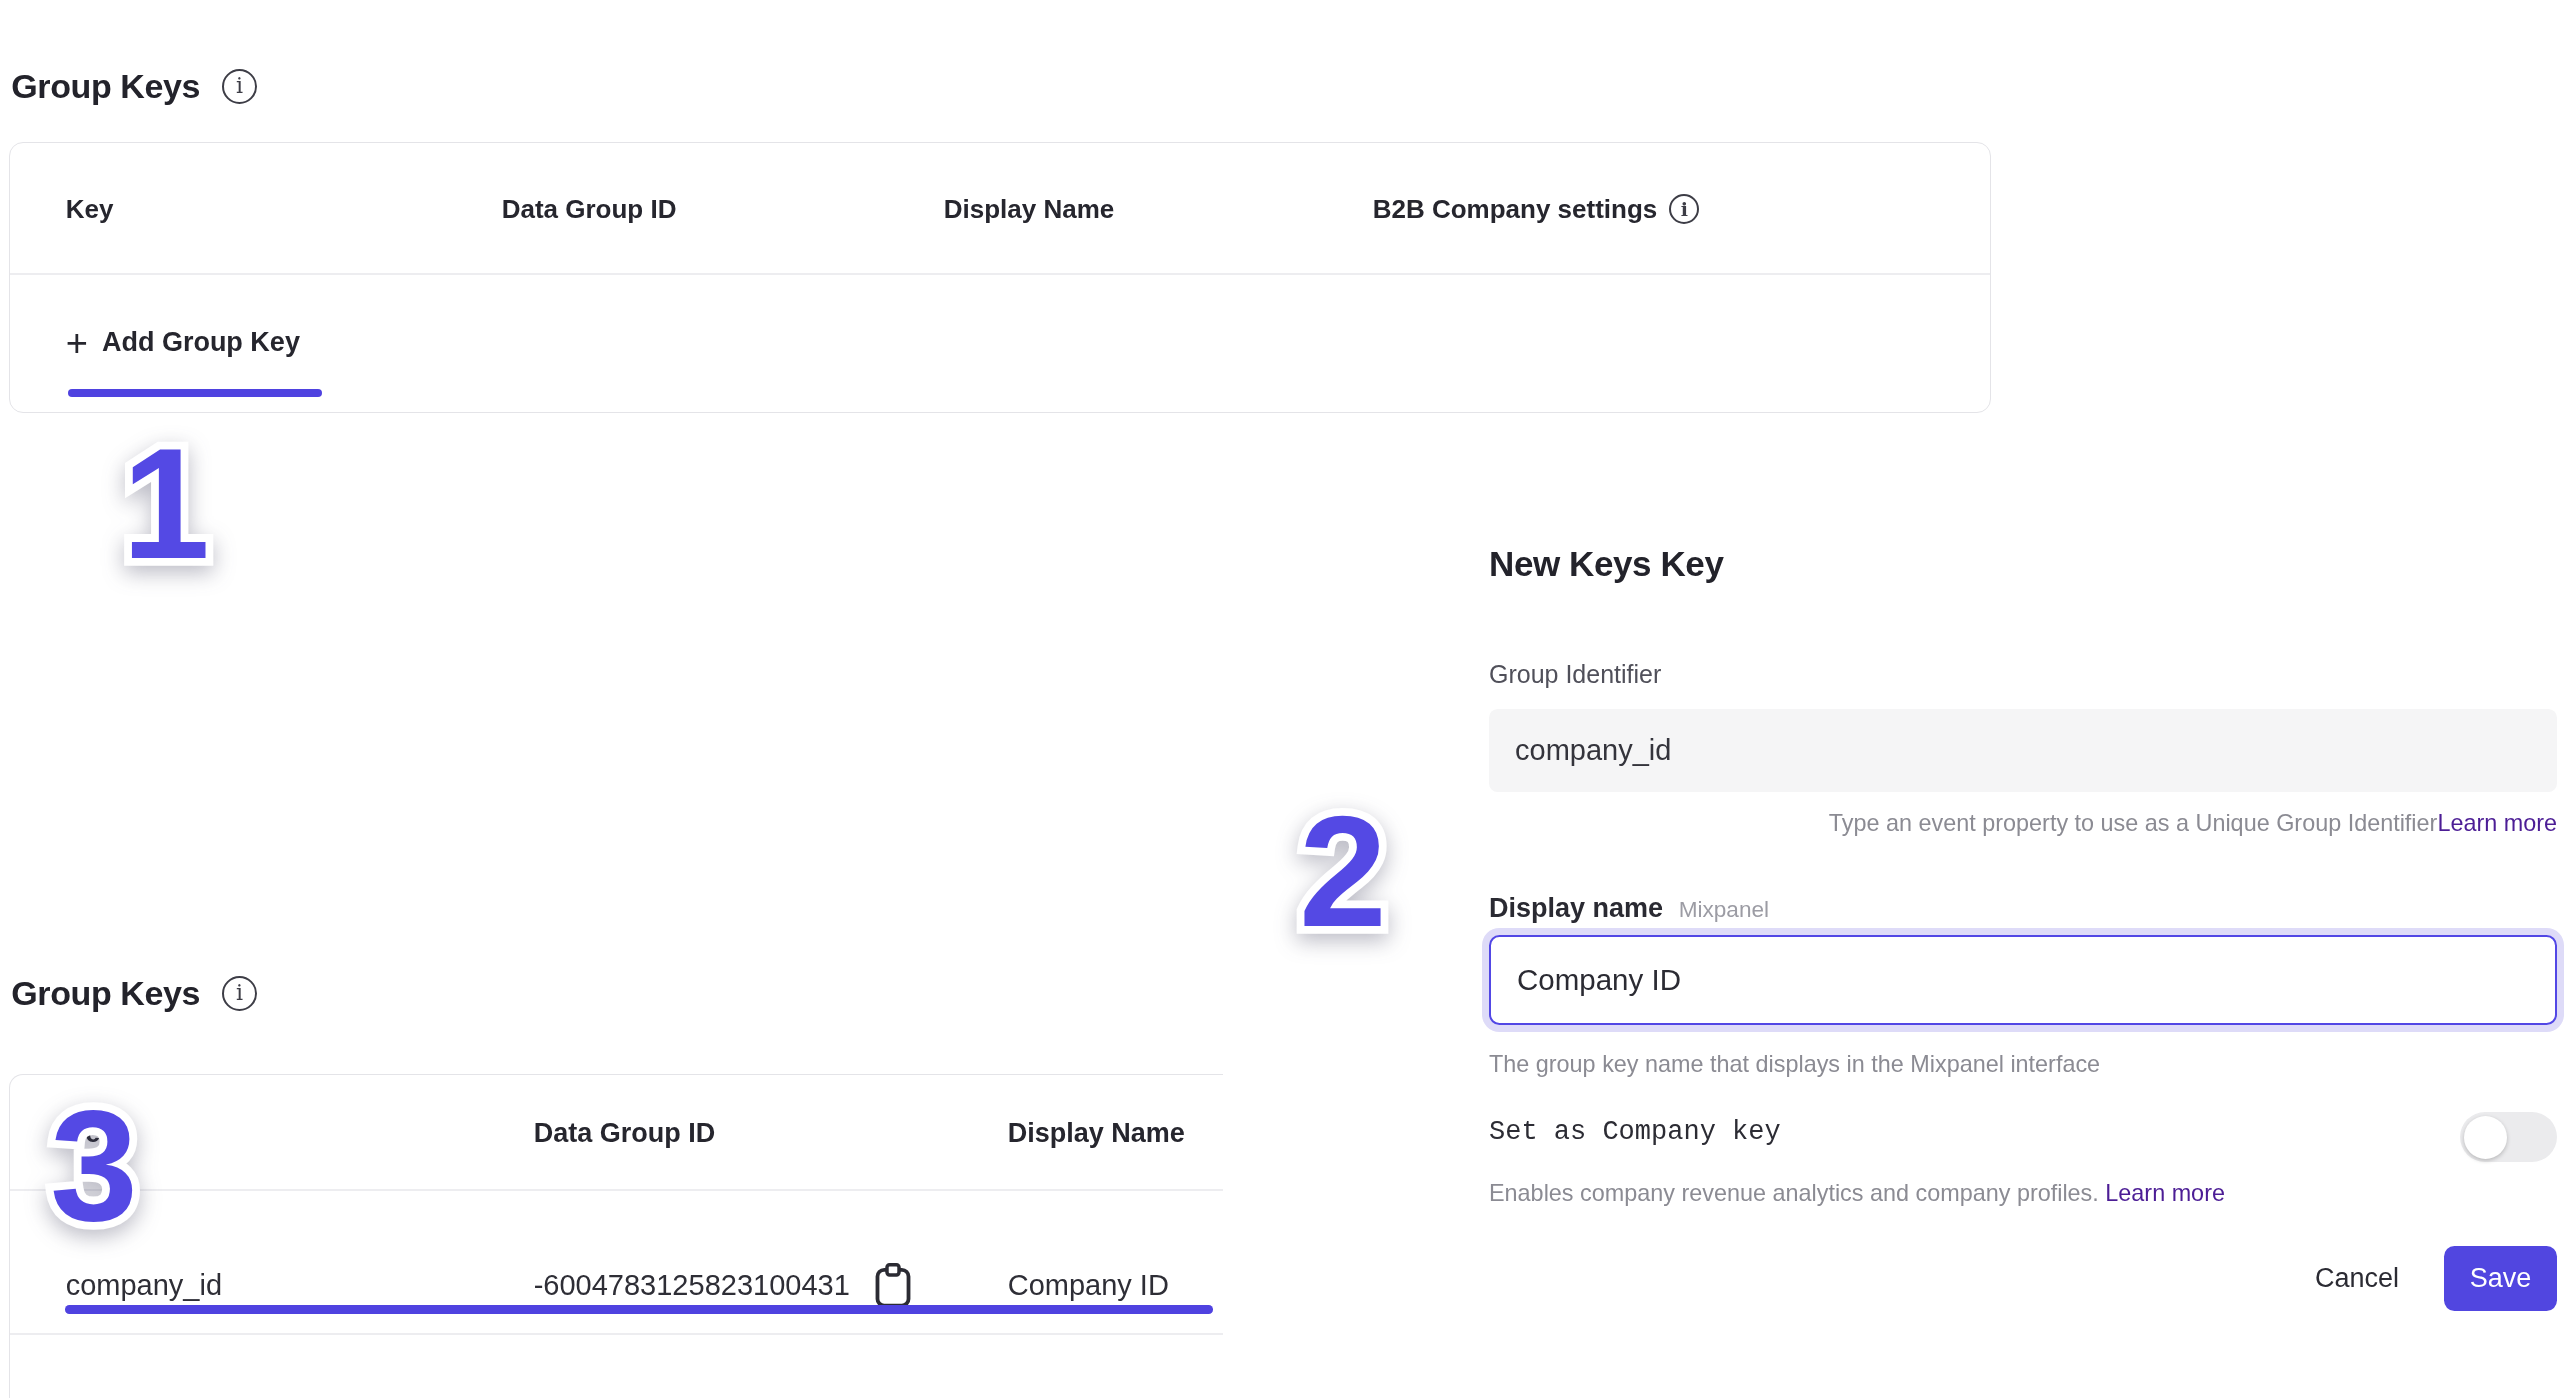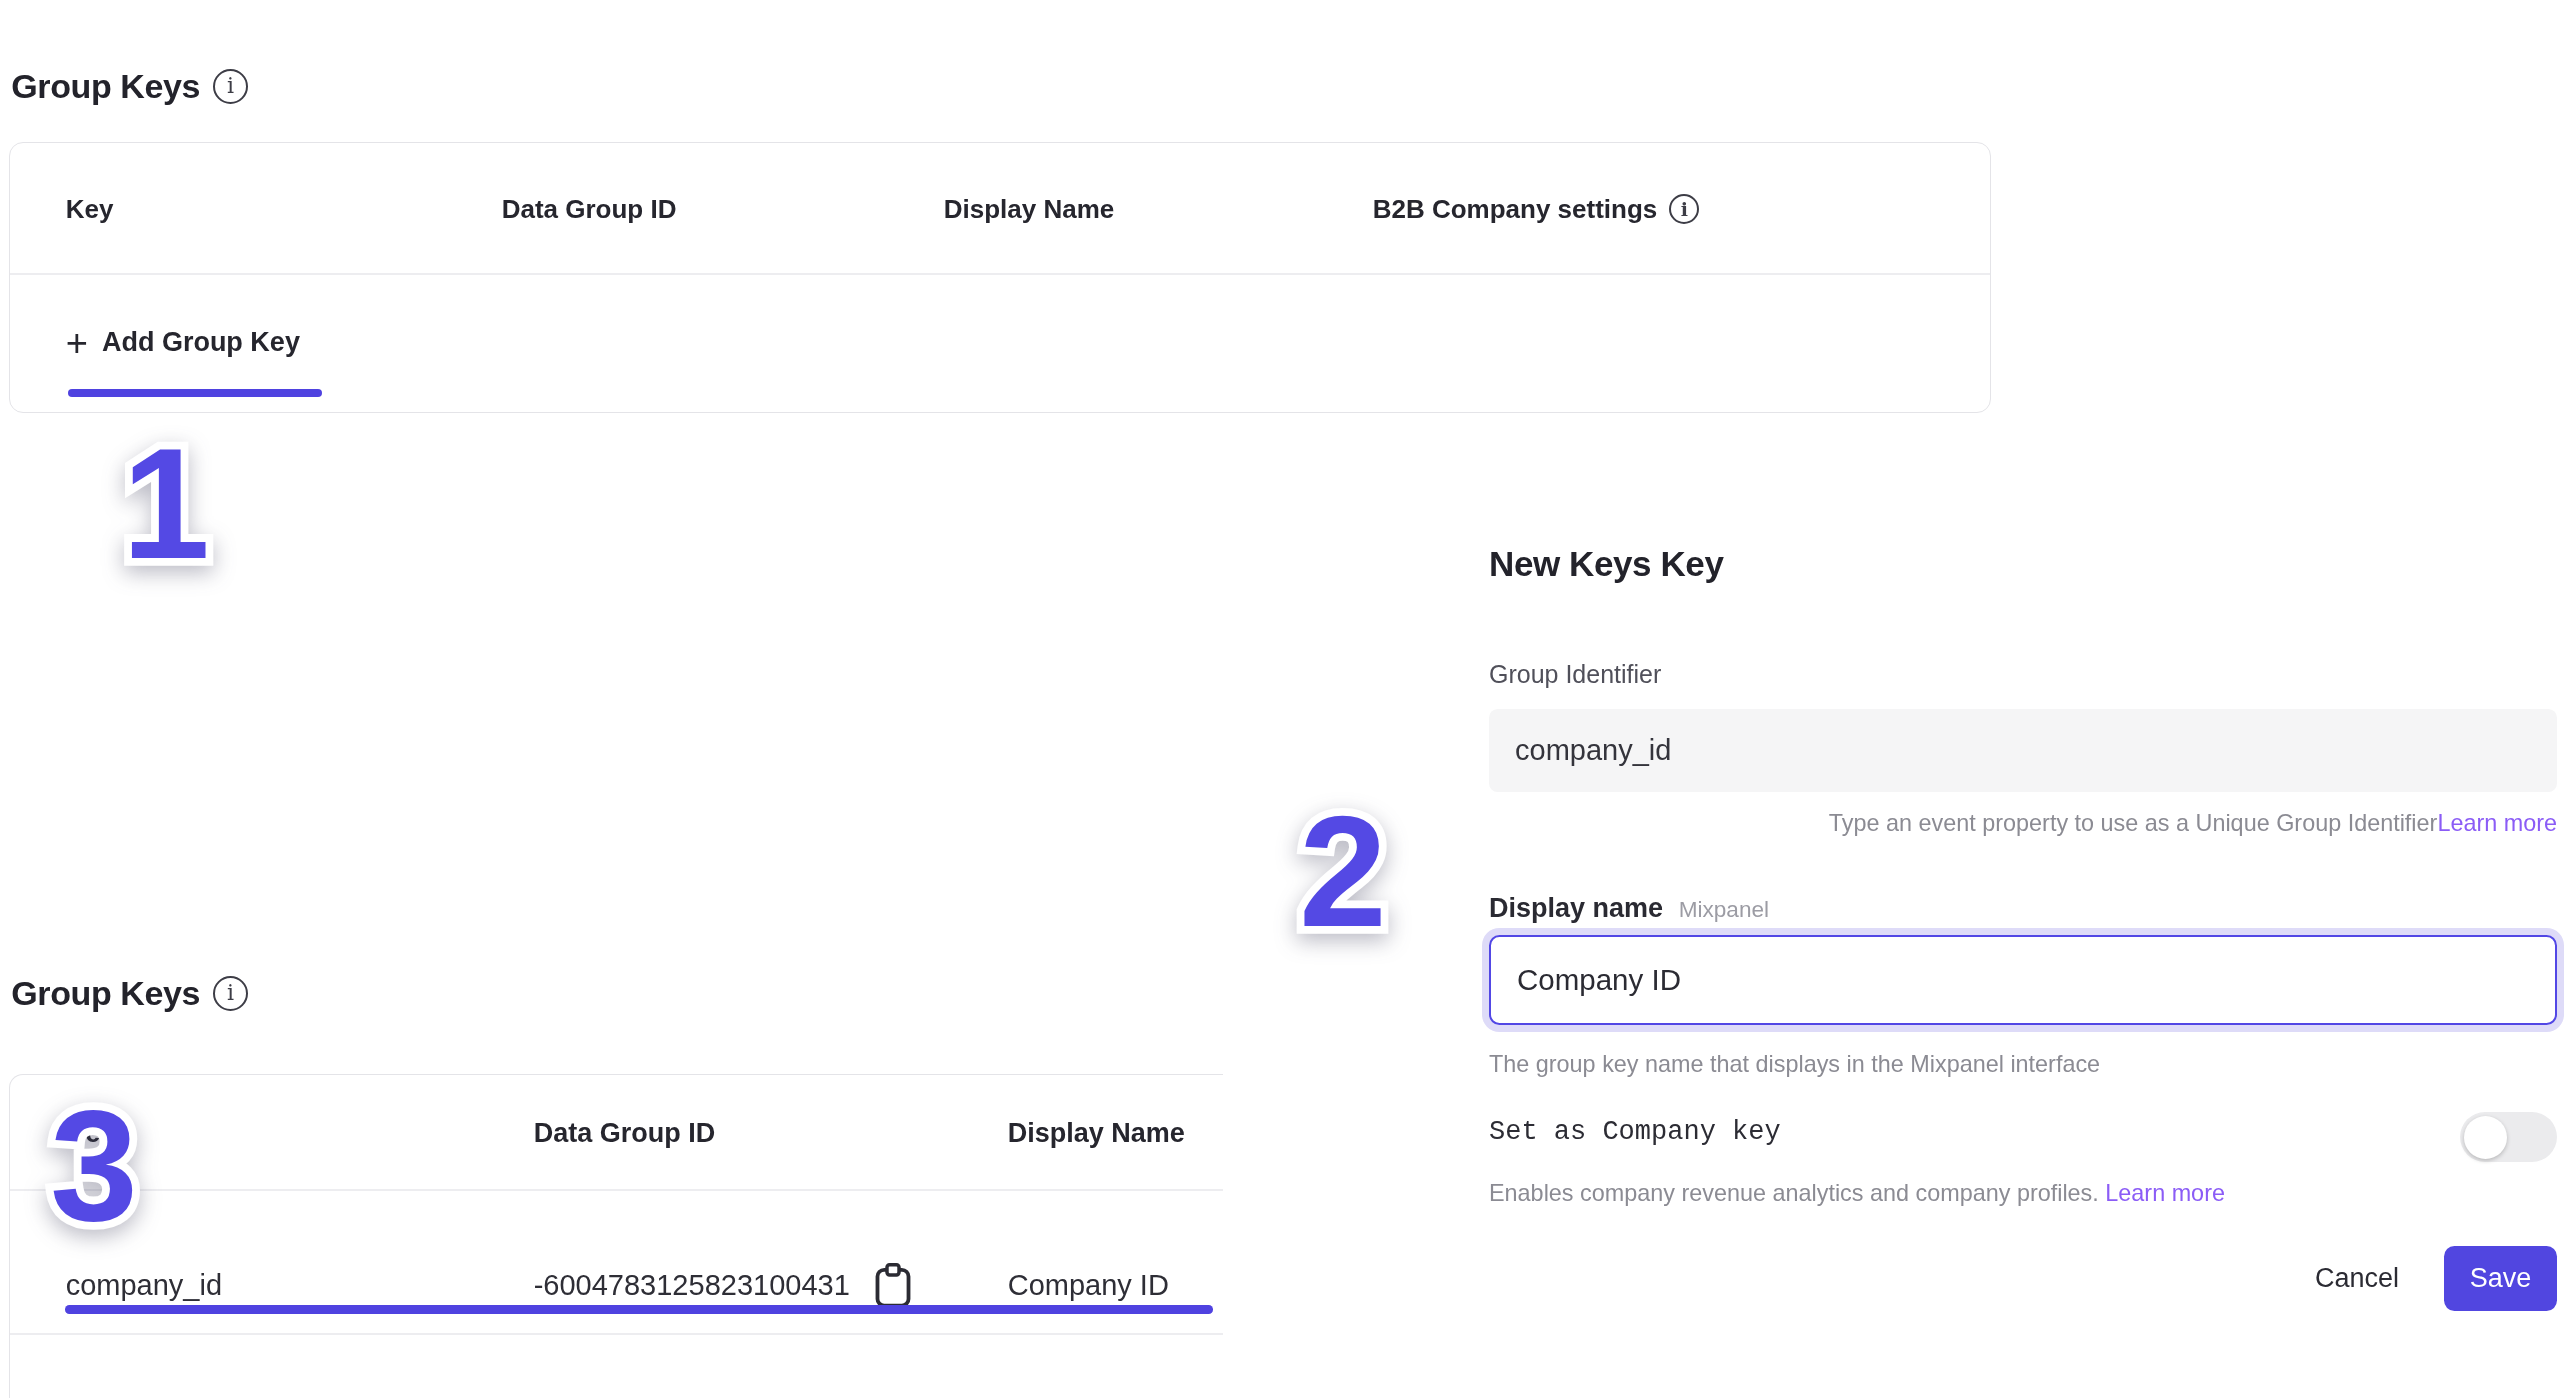--- a/index.html
+++ b/index.html
@@ -1,21 +1,21 @@
 <!DOCTYPE html>
 <html style="font-size:14px"><head>
 <meta charset="utf-8">
 <style>
   * { margin:0; padding:0; box-sizing:border-box; }
   html,body { background:#ffffff; }
   body { font-family:"Liberation Sans", sans-serif; }
   #canvas { position:relative; width:2576px; height:1398px; background:#fff; overflow:hidden; }
 
   
-  .heading-row { position:absolute; display:flex; align-items:center; gap:13px; }
+  .heading-row { position:absolute; display:flex; align-items:center; gap:22px; }
   .heading-row.top { left:11.3px; top:66px; }
   .heading-row.bottom { left:11.3px; top:973px; }
   .section-heading { font-size:34px; font-weight:700; color:#23232b; letter-spacing:-0.4px; line-height:1.2; }
   .info-icon { width:35px; height:35px; border:2.6px solid #3d3d46; border-radius:50%;
                display:flex; align-items:center; justify-content:center;
                font-family:"DejaVu Serif", serif; font-size:22px; color:#3d3d46; line-height:1; }
   .info-icon.small { width:30px; height:30px; border-width:2.6px; font-size:19px; }
 
   
   .step-num { position:absolute; font-size:158px; font-weight:800; line-height:1; color:#5449e4;
@@ -39,21 +39,21 @@
   #form { position:absolute; left:1489px; top:530px; width:1068px; height:816px; }
   #form > * { position:absolute; }
   .form-title { top:14px; left:0; font-size:35px; font-weight:700; color:#23232b; letter-spacing:-0.4px; }
   .f-label { font-size:25px; font-weight:400; color:#50505a; }
   #label-gid { top:130px; left:0; }
   .text-input { left:0; width:100%; font-family:"Liberation Sans", sans-serif; outline:none; }
   #input-gid { top:179px; height:83px; background:#f5f5f6; border:none; border-radius:8.7px;
                font-size:29px; color:#34343c; padding:0 26px; }
   .helper-row { top:280px; left:0; width:100%; display:flex; justify-content:flex-end; align-items:center; }
   .helper-text { font-size:23.4px; color:#8b8b93; }
-  .learn-more { font-size:23.4px; font-weight:500; color:#8b5cf6; cursor:pointer; }
+  .learn-more { font-size:23.4px; font-weight:500; color:#4c1d95; cursor:pointer; }
   .label-row { top:363px; left:0; display:flex; align-items:baseline; gap:15.6px; }
   .f-label-strong { font-size:27px; font-weight:700; color:#2a2a32; }
   .optional { font-size:22.6px; color:#9c9ca4; }
   #input-dname { top:405px; height:90px; background:#fff; border:2.6px solid #5247e5; border-radius:10.4px;
                  box-shadow:0 0 0 7px #dedbf8; font-size:29.5px; color:#2b2b33; padding:0 26px; }
   #helper-dname { top:521px; left:0; }
   #label-company-key { top:587px; left:0; font-size:27px; font-weight:500; color:#2c2c34;font-family:Liberation Mono, monospace; }
   .toggle { top:582px; right:0; width:97px; height:50px; border-radius:25px; background:#ebebed; cursor:pointer; }
   .toggle-knob { position:absolute; left:3.5px; top:3.5px; width:43px; height:43px; border-radius:50%;
                  background:#fff; box-shadow:0 1.7px 4.3px rgba(0,0,0,0.22); }

